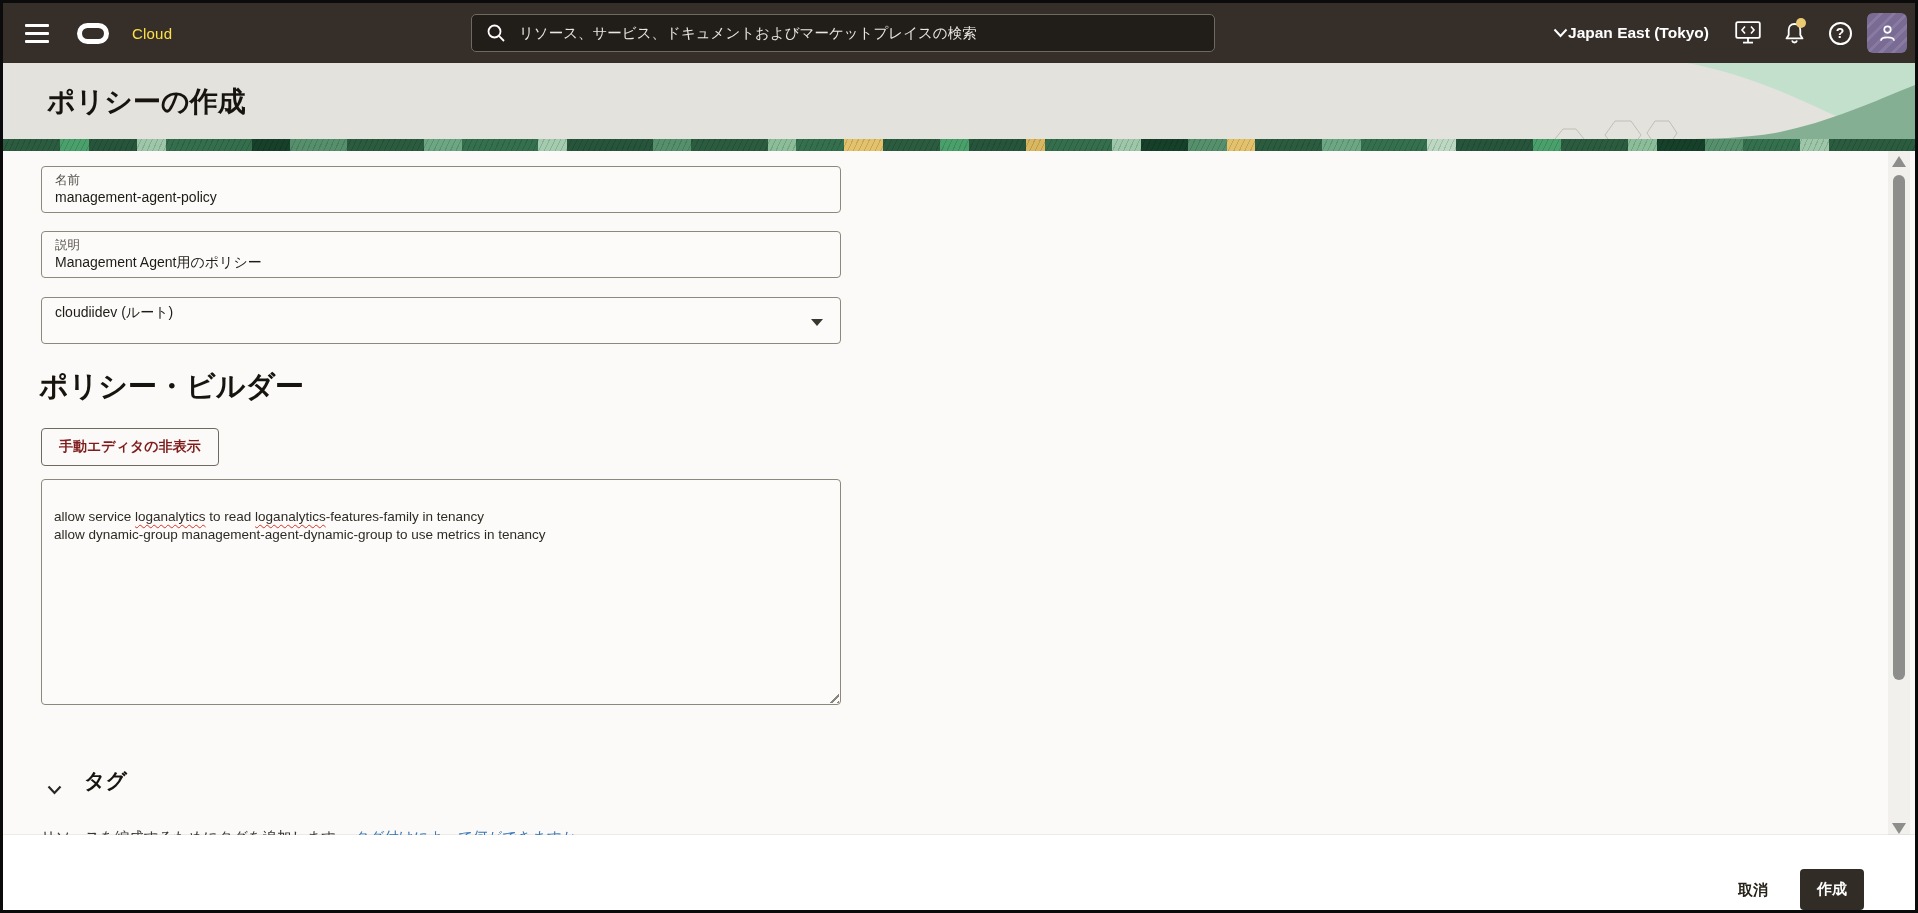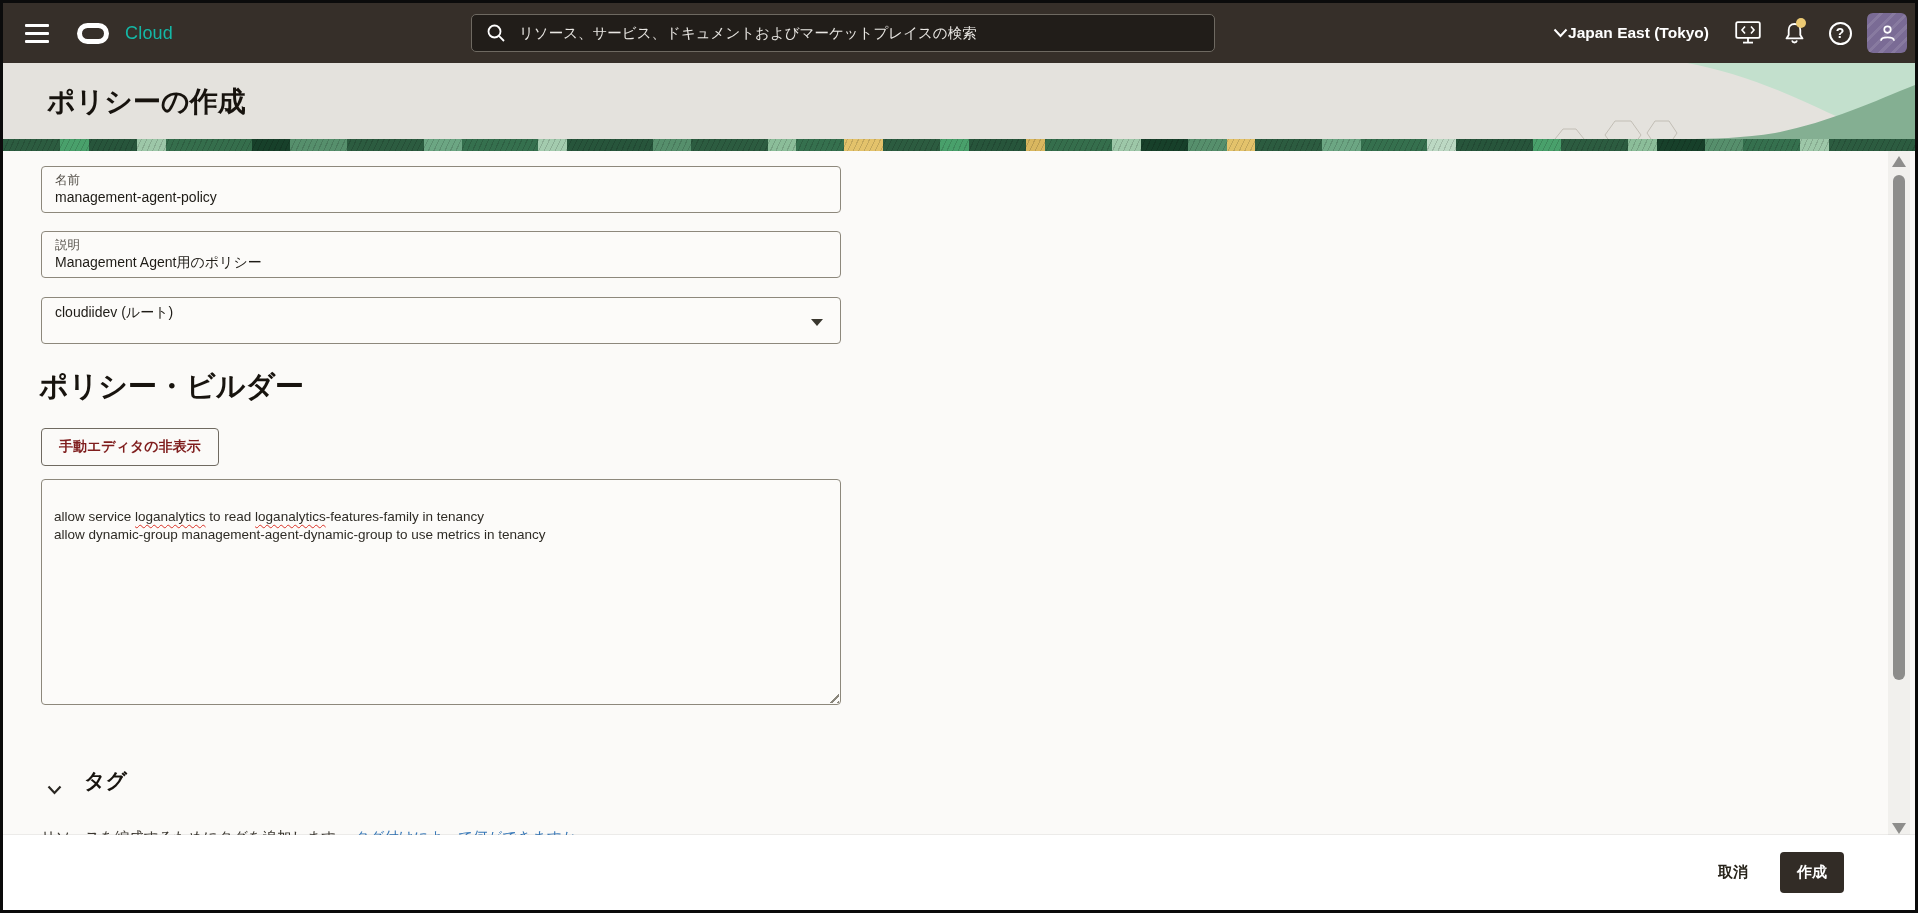--- a/index.html
+++ b/index.html
@@ -8,21 +8,21 @@
 
   .screen { position:relative; width:1918px; height:913px; background:var(--content-bg,#fbfaf8);
             border:3px solid #0b0b0b; overflow:hidden; }
 
   
   .topbar { position:absolute; top:0; left:0; right:0; height:60px; background:var(--topbar-bg,#362f29);
             display:flex; align-items:center; z-index:5; }
   .hamburger { width:24px; display:flex; flex-direction:column; gap:5px; margin-left:22px; cursor:pointer; }
   .hamburger span { display:block; height:3px; background:#fff; border-radius:1px; }
   .logo-ring { width:32px; height:21px; border:5px solid #fff; border-radius:11px; margin-left:28px; }
-  .brand { color:#14b8a6; font-size:18px; margin-left:16px; letter-spacing:.2px; }
+  .brand { color:#fde047; font-size:15px; margin-left:23px; letter-spacing:.2px; }
 
   .search { position:absolute; left:468px; top:11px; width:744px; height:38px;
             background:var(--search-bg,#211d19); border:1px solid #6e6961; border-radius:5px;
             display:flex; align-items:center; padding:0 14px; gap:13px; }
   .search input { flex:1; background:transparent; border:none; outline:none; color:#fef9c3;
                   font-size:14.5px; font-family:inherit; }
   .search input::placeholder { color:#e9e7e3; opacity:1; }
 
   .top-right { position:absolute; right:8px; top:0; height:60px; display:flex; align-items:center; }
   .region { display:flex; align-items:center; color:#fff; margin-right:16px; cursor:pointer; }
@@ -83,21 +83,21 @@
             background:repeating-linear-gradient(135deg, rgba(0,0,0,0) 0 3px, #8a867c 3px 4.5px);
             clip-path:polygon(100% 0, 100% 100%, 0 100%); cursor:nwse-resize; }
 
   .tags-header { position:absolute; left:44px; top:616px; display:flex; align-items:flex-end; gap:22px; cursor:pointer; }
   .tags-title { font-size:21px; font-weight:700; color:#17130e; }
   .tags-desc { position:absolute; left:38px; top:677px; font-size:14.5px; color:#3a362f; white-space:nowrap; }
   .tags-desc a { color:var(--link,#3577b8); text-decoration:none; cursor:pointer; }
 
   
   .footer { position:absolute; left:0; right:0; bottom:0; height:75px; background:var(--footer-bg,#fff);
-            display:flex; align-items:center; justify-content:flex-end; padding-right:71px; gap:26px;
+            display:flex; align-items:flex-end; justify-content:flex-end; padding-right:51px; gap:26px;
             box-shadow:0 -1px 0 rgba(0,0,0,.06); z-index:6; }
   .btn-cancel { background:none; border:none; font-size:15px; font-weight:700; color:#262219;
                 font-family:inherit; cursor:pointer; padding:10px 6px; }
   .btn-create { background:var(--accent-dark,#322c26); color:#fff; border:none; border-radius:4px;
                 font-size:15px; font-weight:700; font-family:inherit; padding:11px 17px; cursor:pointer; }
 
   
   .scrollbar { position:absolute; right:5px; top:148px; width:22px; height:690px; background:#f1f0ed; z-index:4; }
   .sb-up, .sb-down { position:absolute; left:4px; width:0; height:0; cursor:pointer;
                      border-left:7px solid transparent; border-right:7px solid transparent; }

